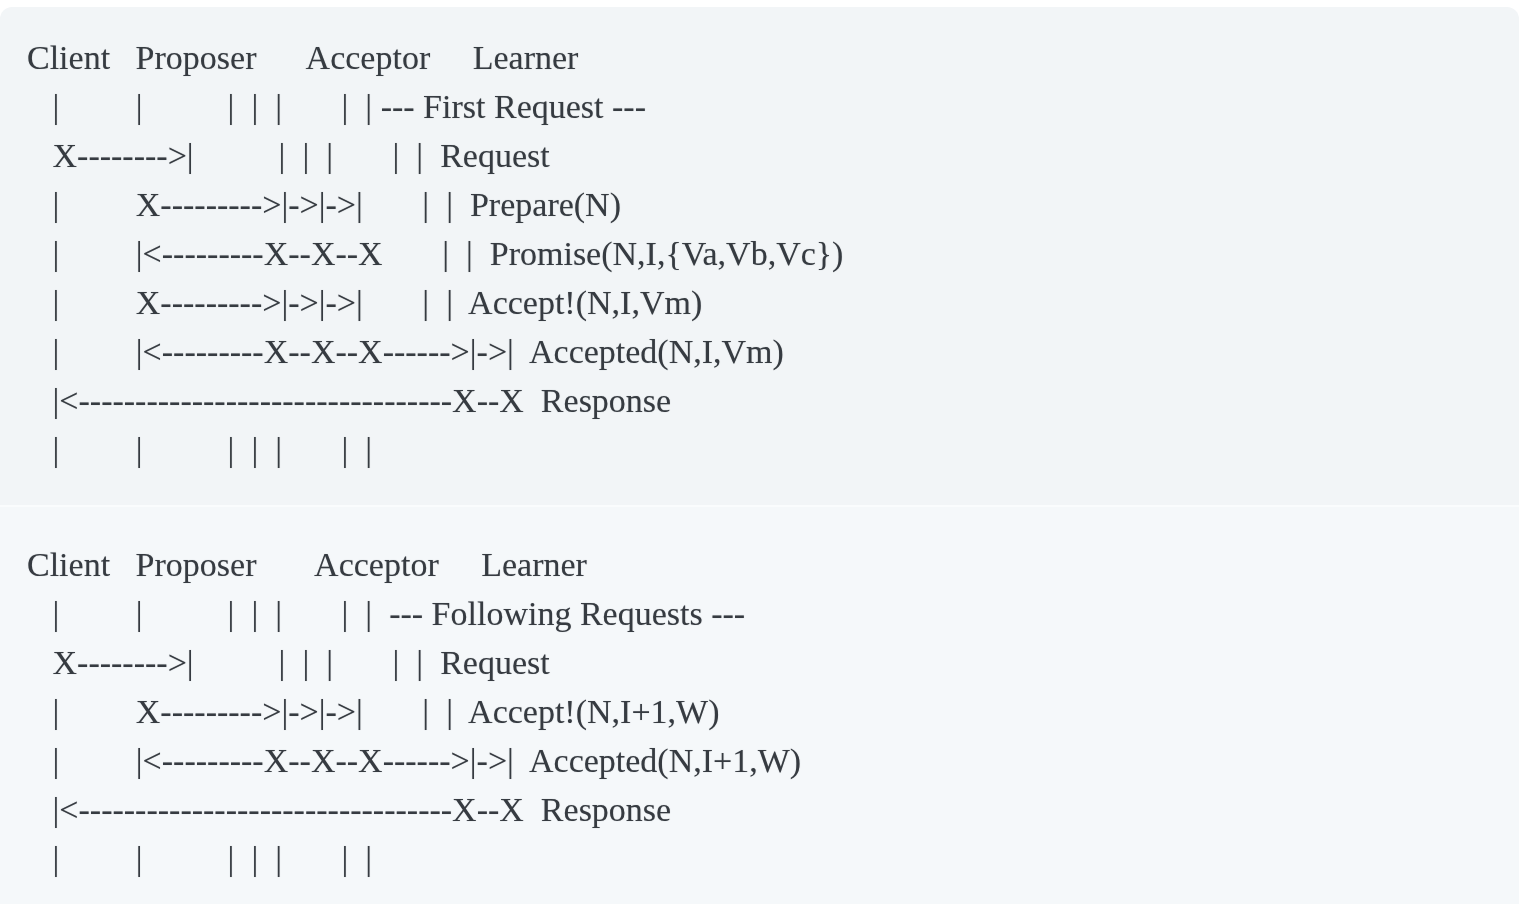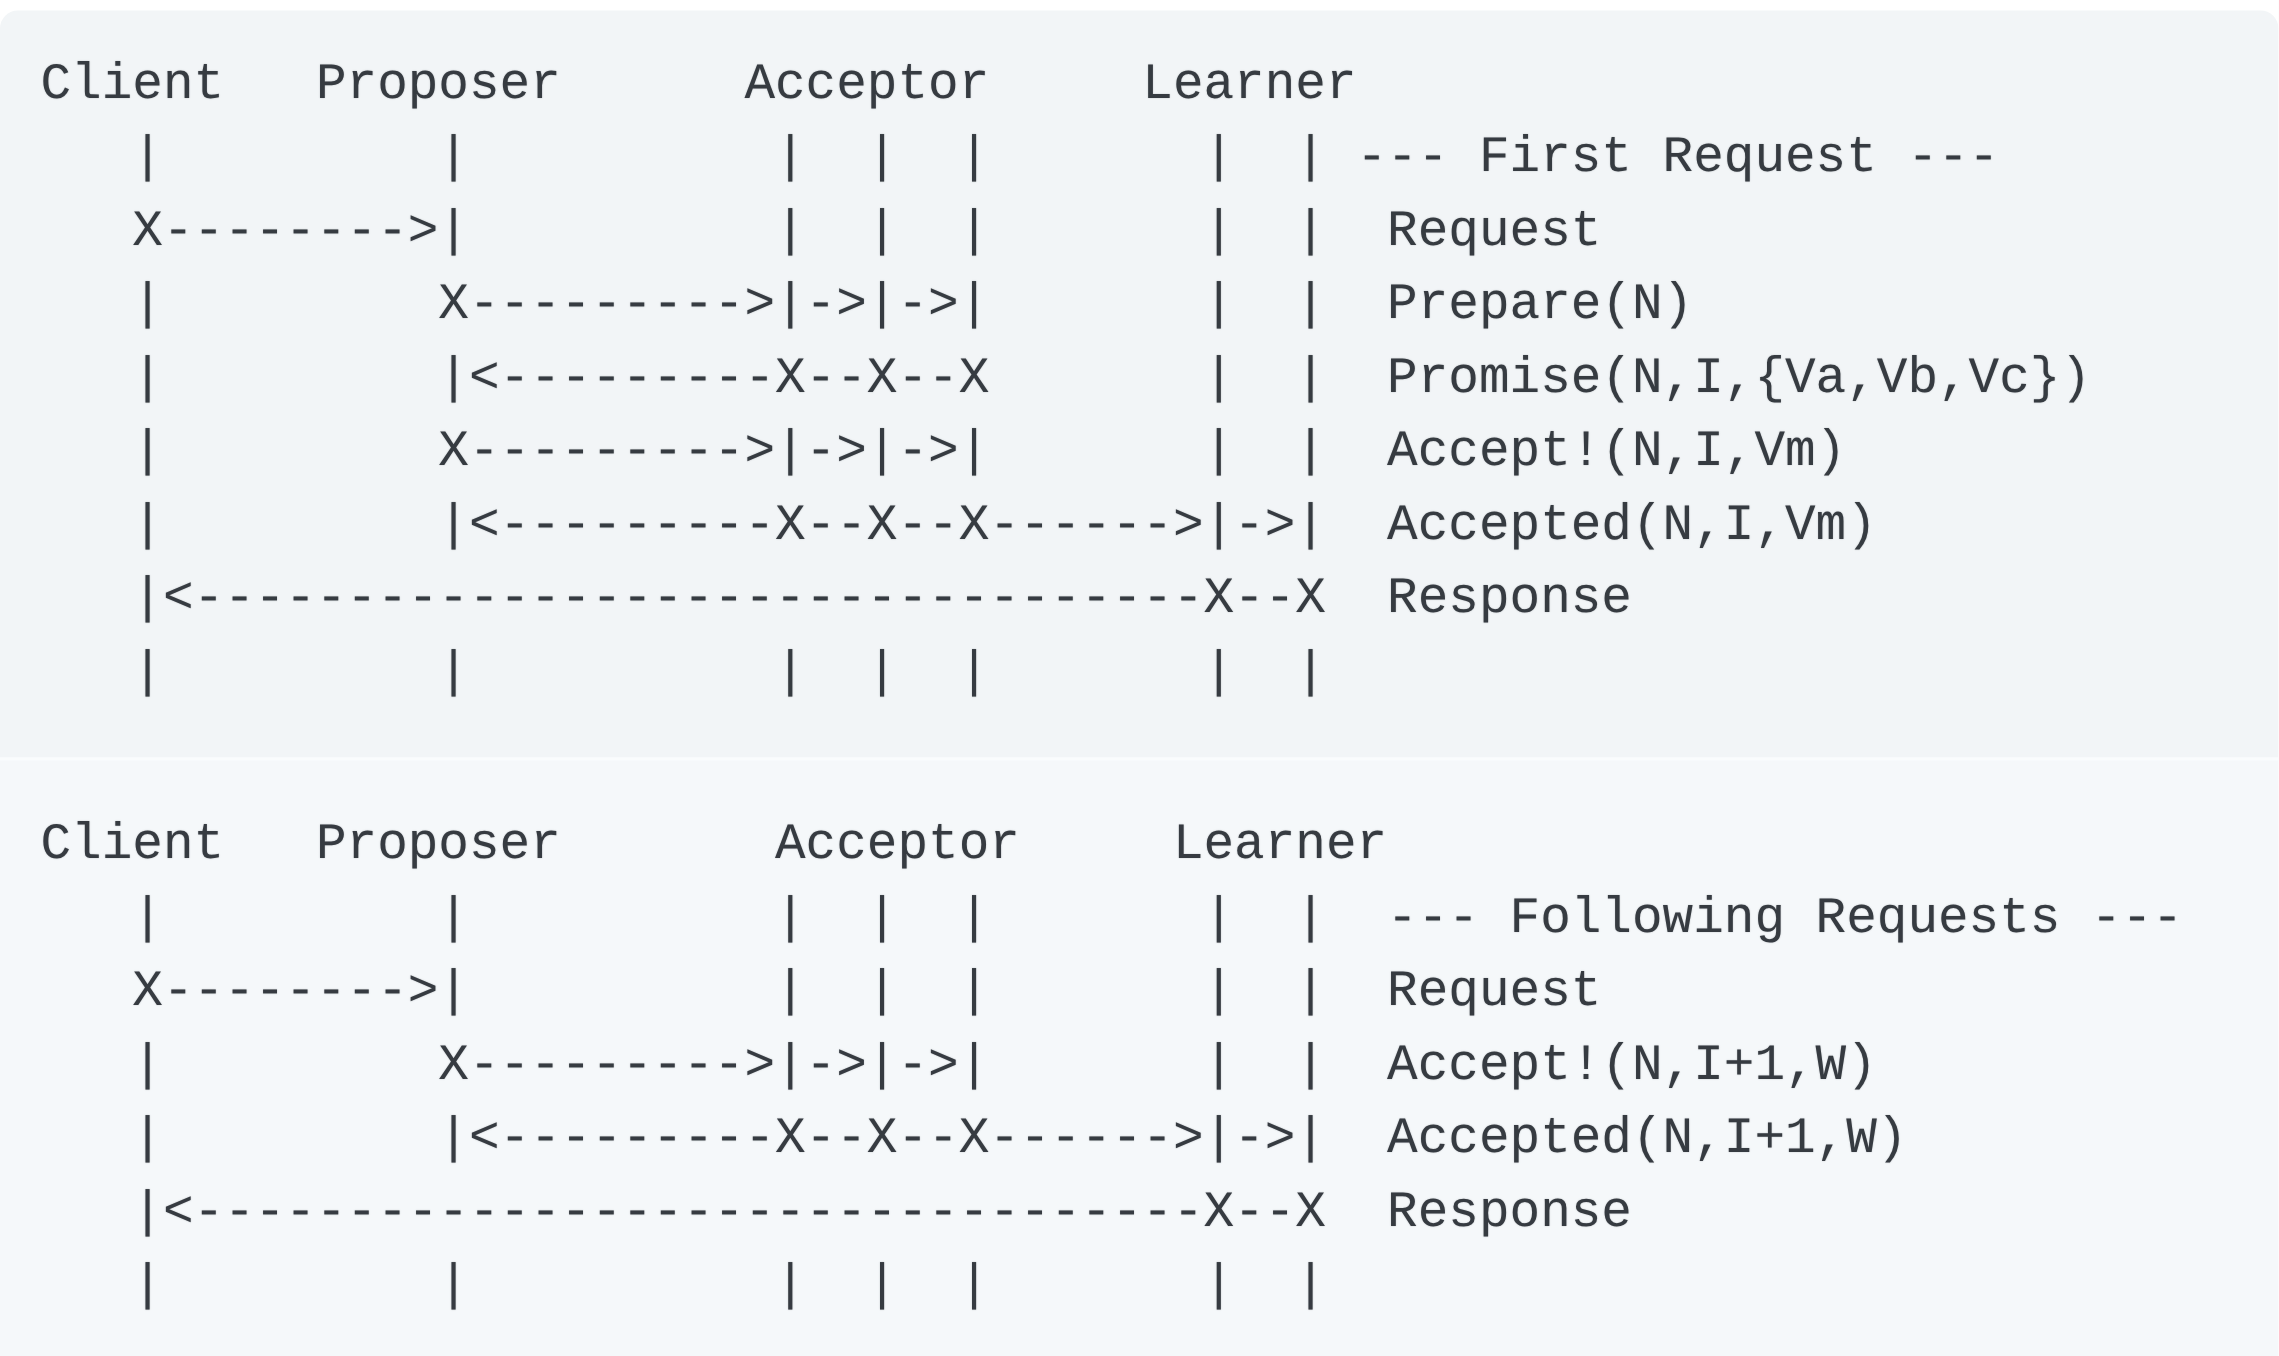--- a/index.html
+++ b/index.html
@@ -29,21 +29,21 @@
     border-radius: 12px 12px 0 0;
   }
   .panel-bottom {
     top: 505px;
     height: 399px;
     background: #f5f8fa;
     border-top: 2px solid #fafcfd;
   }
   pre.ascii {
     margin: 0;
-    font-family: Liberation Mono, monospace;
+    font-family: Liberation Serif, serif;
     font-size: 34px;
     line-height: 49px;
     color: #363b41;
     text-shadow: 0 0 1px rgba(54, 59, 65, 0.35);
     white-space: pre;
   }
   .panel-top pre.ascii {
     padding: 26px 0 0 27px;
   }
   .panel-bottom pre.ascii {

